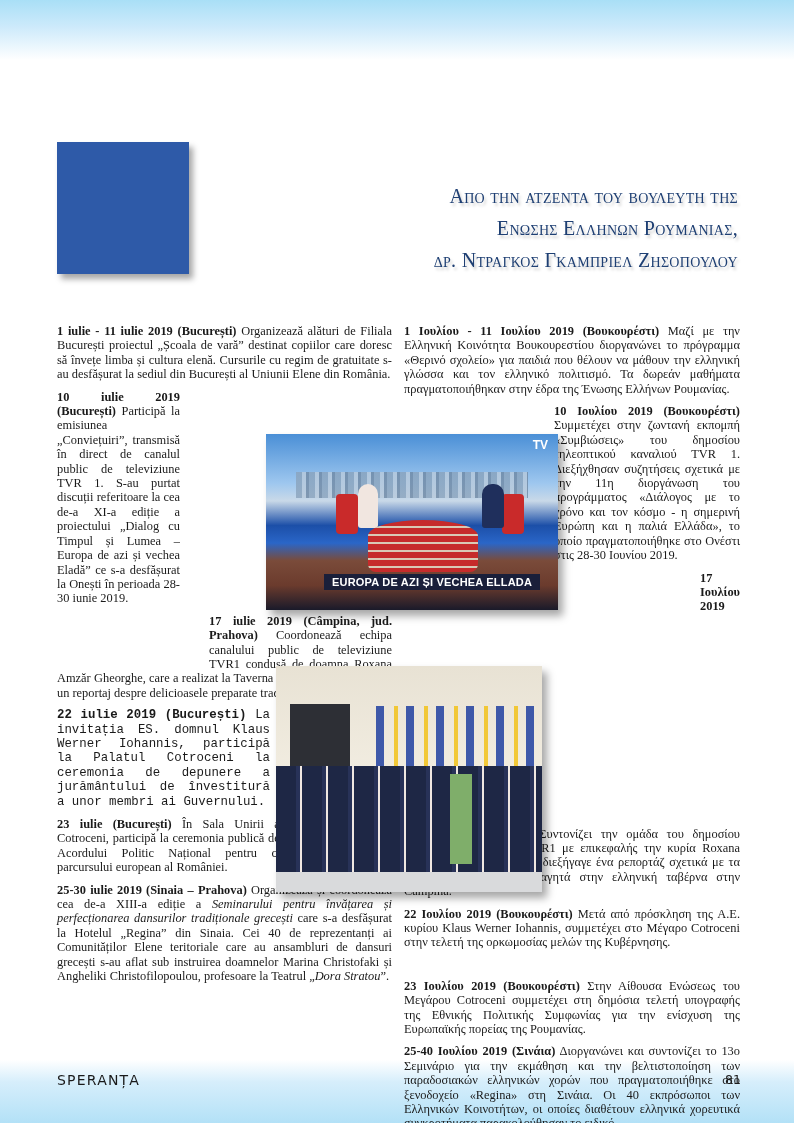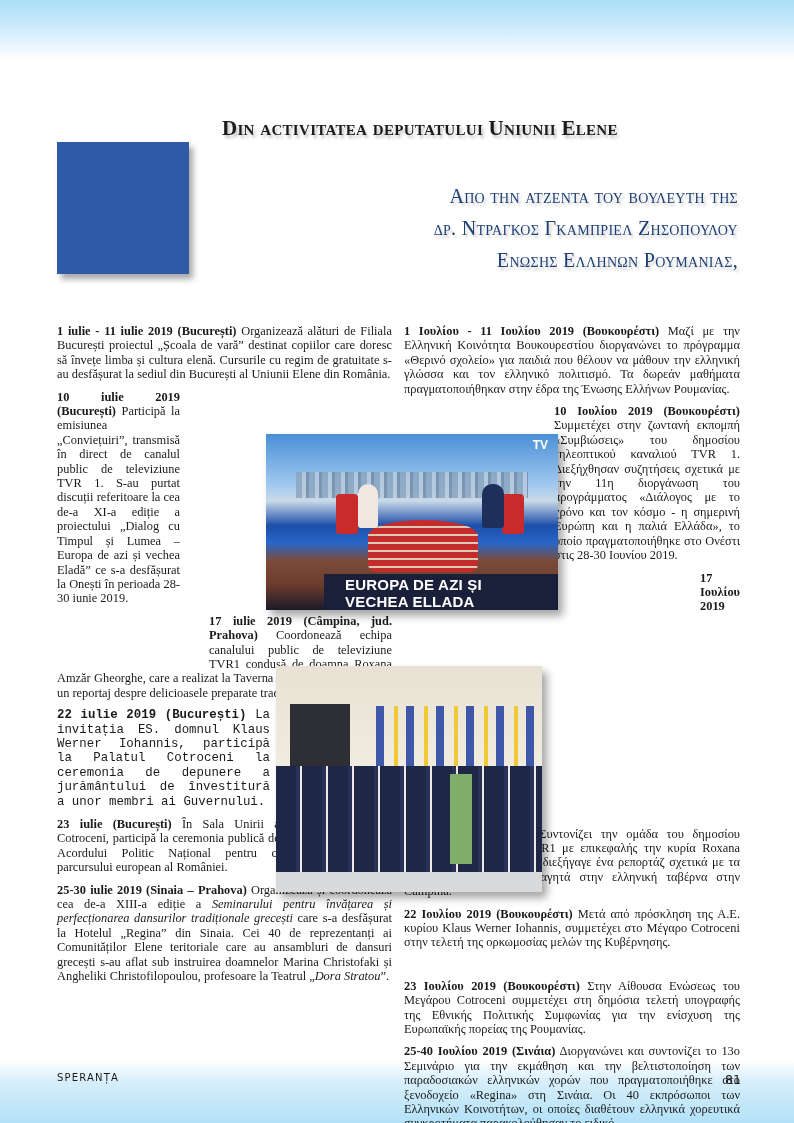--- a/index.html
+++ b/index.html
@@ -33,54 +33,53 @@
   .photo-tv { left: 266px; top: 434px; width: 292px; height: 176px;
     background: linear-gradient(to bottom, #4a8fd6 0%, #9ec7ef 28%, #c9d9e8 38%, #1c4fa8 52%, #2a66c8 62%, #7a4b3a 72%, #6b3b2d 86%, #1a1a2a 100%); }
   .photo-tv .skyline { position: absolute; left: 30px; top: 38px; width: 232px; height: 26px;
     background: repeating-linear-gradient(90deg, #8aa3bc 0 6px, #b9cadb 6px 10px, #6f88a3 10px 13px); opacity: 0.8; }
   .photo-tv .desk { position: absolute; left: 102px; top: 86px; width: 110px; height: 52px; border-radius: 50% 50% 8px 8px / 30% 30% 8px 8px;
     background: repeating-linear-gradient(to bottom, #c62b2b 0 6px, #d9c9b5 6px 8px); }
   .photo-tv .chair-l { position: absolute; left: 70px; top: 60px; width: 22px; height: 40px; background: #c92a2a; border-radius: 4px; }
   .photo-tv .chair-r { position: absolute; left: 236px; top: 60px; width: 22px; height: 40px; background: #c92a2a; border-radius: 4px; }
   .photo-tv .person-l { position: absolute; left: 92px; top: 50px; width: 20px; height: 44px; background: #f1e6e0; border-radius: 10px 10px 3px 3px; }
   .photo-tv .person-r { position: absolute; left: 216px; top: 50px; width: 22px; height: 44px; background: #1f2f5c; border-radius: 10px 10px 3px 3px; }
-  .photo-tv .caption { position: absolute; left: 58px; top: 140px; padding: 2px 21px; background: #1a1f3a;
-    color: #ffffff; font-family: "Liberation Sans", sans-serif; font-weight: bold; font-size: 15px; letter-spacing: 0.2px; }
+  .photo-tv .caption { position: absolute; left: 58px; top: 140px; padding: 2px 8px; background: #1a1f3a;
+    color: #ffffff; font-family: "Liberation Sans", sans-serif; font-weight: bold; font-size: 11px; letter-spacing: 0.2px; }
   .photo-tv .logo { position: absolute; right: 10px; top: 4px; color: #ffffff; font-family: "Liberation Sans", sans-serif; font-weight: bold; font-size: 12px; }
 
   .photo-gov { left: 276px; top: 666px; width: 266px; height: 226px;
     background: linear-gradient(to bottom, #e8e2d4 0%, #f1ece0 45%, #ded7c7 80%, #c9c6c0 100%); }
   .photo-gov .door { position: absolute; left: 14px; top: 38px; width: 60px; height: 120px; background: #2d2f35; }
   .photo-gov .flags { position: absolute; left: 100px; top: 40px; width: 160px; height: 100px;
     background: repeating-linear-gradient(90deg, #1f3fa0 0 8px, transparent 8px 18px, #f2c21a 18px 22px, transparent 22px 30px); opacity: 0.85; }
   .photo-gov .people { position: absolute; left: 0; top: 100px; width: 266px; height: 108px;
     background: repeating-linear-gradient(90deg, #1e2745 0 20px, #283258 20px 24px, #f0e8e2 24px 26px); }
   .photo-gov .woman { position: absolute; left: 174px; top: 108px; width: 22px; height: 90px; background: #7fae6a; }
   .photo-gov .floor { position: absolute; left: 0; top: 206px; width: 266px; height: 20px; background: #d9dadc; }
 
   .footer-left { position: absolute; left: 57px; top: 1072px; font-family: "DejaVu Sans", sans-serif;
-    font-size: 10px; letter-spacing: 1.2px; color: #1a1a1a; }
+    font-size: 14px; letter-spacing: 1.2px; color: #1a1a1a; }
   .footer-right { position: absolute; left: 725px; top: 1072px; font-family: "DejaVu Sans", sans-serif;
     font-size: 12.5px; color: #1a1a1a; }
 </style>
 </head>
 <body>
 
 <div class="top-band"></div>
 <div class="bottom-band"></div>
 
 <div class="blue-square"></div>
 
 <div class="title-ro">
-  <div>Din activitatea deputatului Uniunii Elene</div>
 </div>
 <div class="title-gr">
   <div>Απο την ατζεντα του βουλευτη της</div>
+  <div>Ενωσης Ελληνων Ρουμανιας,</div>
   <div>δρ. Ντραγκος Γκαμπριελ Ζησοπουλου</div>
-  <div>Ενωσης Ελληνων Ρουμανιας,</div>
 </div>
 
 <div class="col col-left">
   <p><b>1 iulie - 11 iulie 2019 (București)</b><span> Organizează alături de Filiala București proiectul „Școala de vară” destinat copiilor care doresc să învețe limba și cultura elenă. Cursurile cu regim de gratuitate s-au desfășurat la sediul din București al Uniunii Elene din România.</span></p>
   <p style="margin-right:212px;"><b>10 iulie 2019 (București)</b><span> Participă la emisiunea „Conviețuiri”, transmisă în direct de canalul public de televiziune TVR 1. S-au purtat discuții referitoare la cea de-a XI-a ediție a proiectului „Dialog cu Timpul și Lumea – Europa de azi și vechea Eladă” ce s-a desfășurat la Onești în perioada 28-30 iunie 2019.</span></p>
   <p><span style="display:block;width:152px;float:left;height:44px;"></span><b>17 iulie 2019 (Câmpina, jud. Prahova)</b><span> Coordonează echipa canalului public de televiziune TVR1 condusă de doamna Roxana Amzăr Gheorghe, care a realizat la Taverna grecească din Câmpina un reportaj despre delicioasele preparate tradiționale grecești.</span></p>
   <p style="margin-right:122px;font-family:Liberation Mono, monospace;"><b>22 iulie 2019 (București)</b><span> La invitația ES. domnul Klaus Werner Iohannis, participă la Palatul Cotroceni la ceremonia de depunere a jurământului de învestitură a unor membri ai Guvernului.</span></p>
   <p style="margin-right:58px;"><b>23 iulie (București)</b><span> În Sala Unirii a Palatului Cotroceni, participă la ceremonia publică de semnare a Acordului Politic Național pentru consolidarea parcursului european al României.</span></p>
   <p><b>25-30 iulie 2019 (Sinaia – Prahova)</b><span> Organizează și coordonează cea de-a XIII-a ediție a </span><i>Seminarului pentru învățarea și perfecționarea dansurilor tradiționale grecești</i><span> care s-a desfășurat la Hotelul „Regina” din Sinaia. Cei 40 de reprezentanți ai Comunităților Elene teritoriale care au ansambluri de dansuri grecești s-au aflat sub instruirea doamnelor Marina Christofaki și Angheliki Christofilopoulou, profesoare la Teatrul „</span><i>Dora Stratou</i><span>”.</span></p>
 </div>

